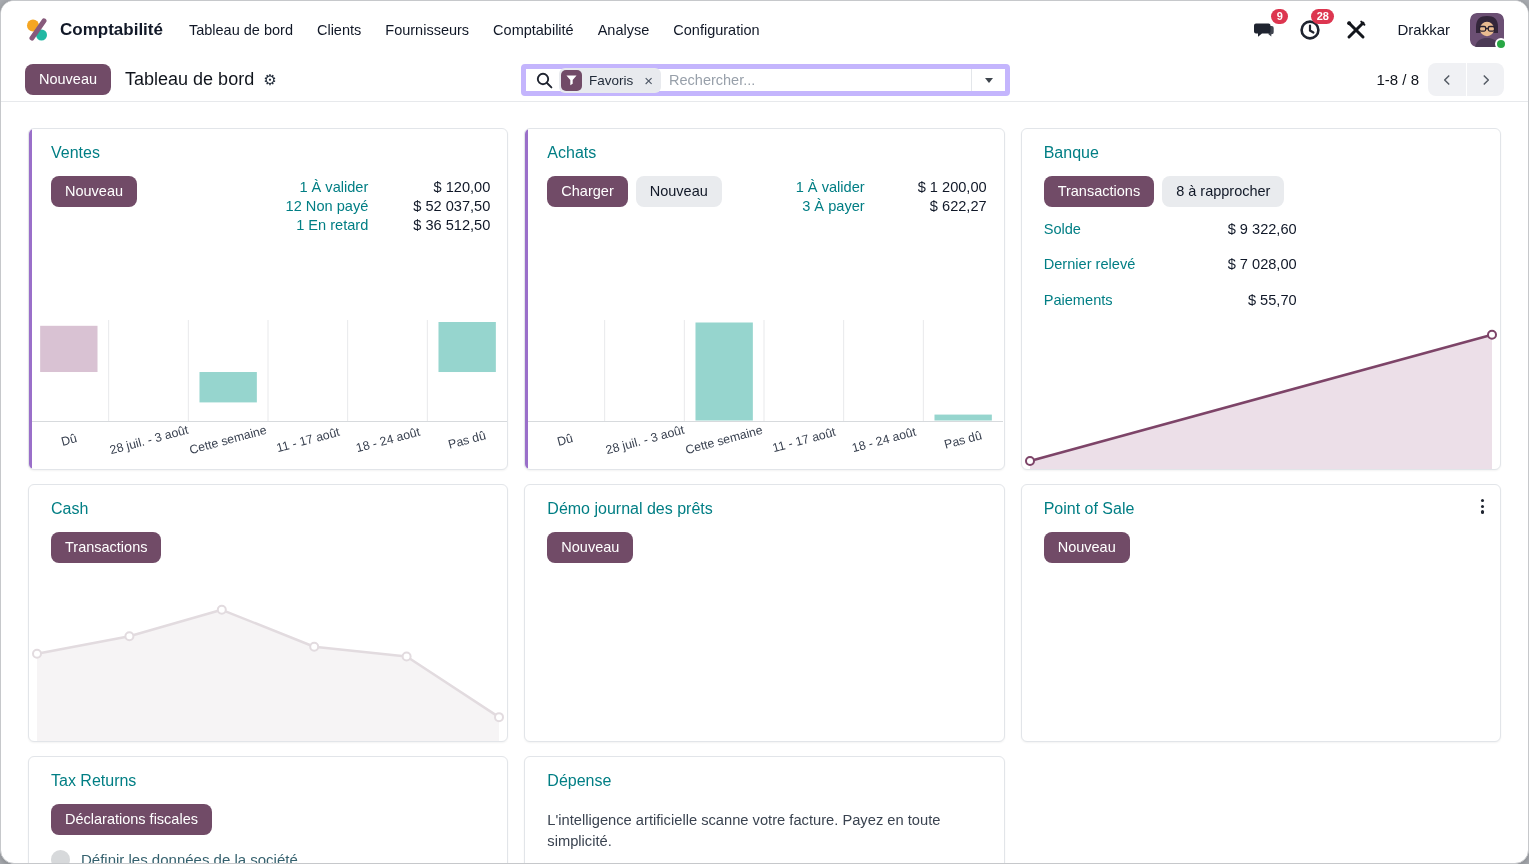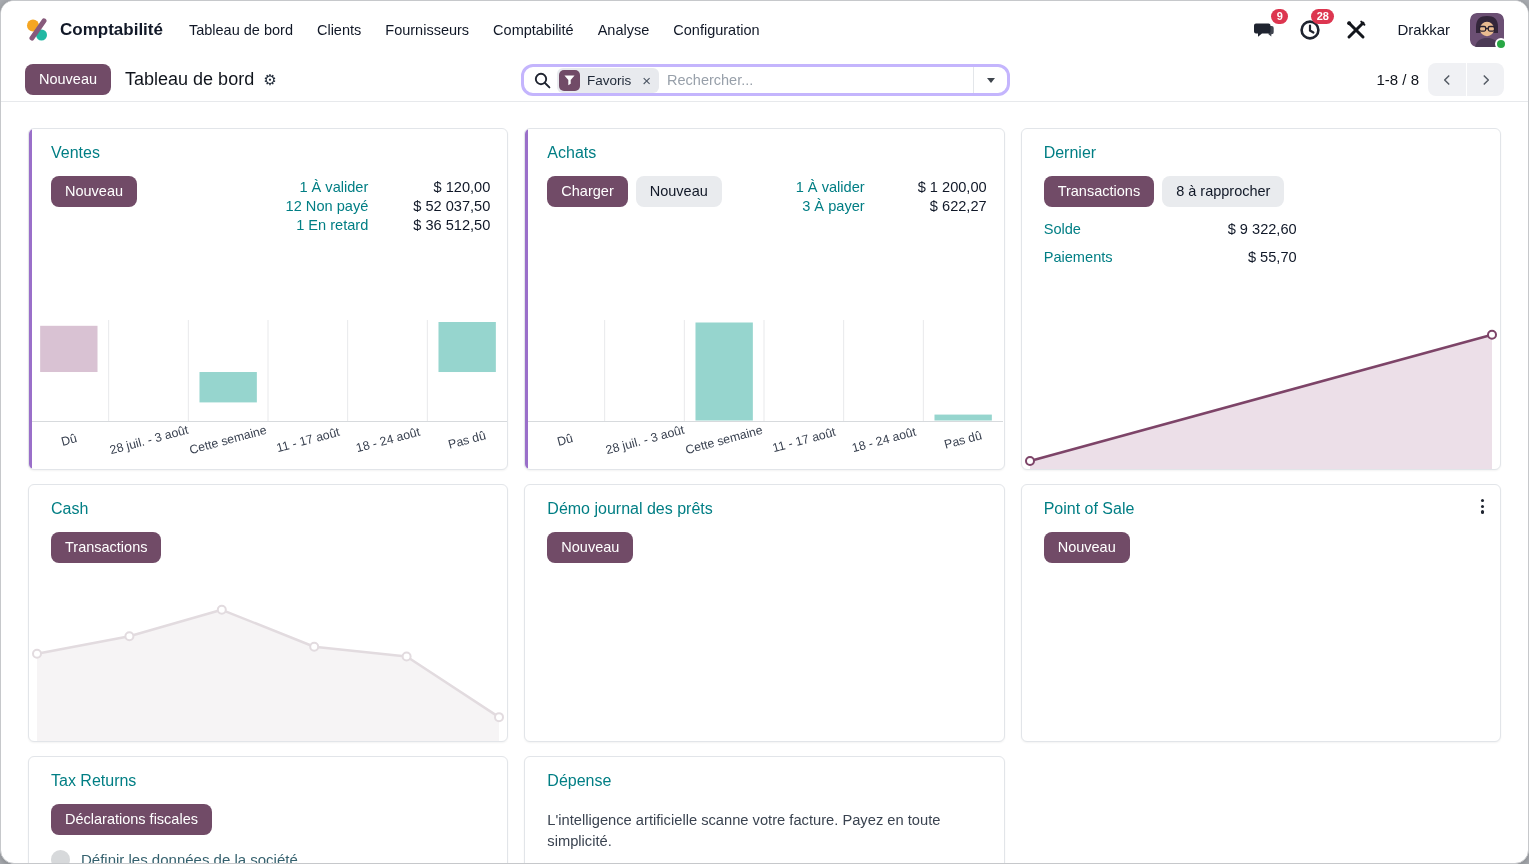--- a/index.html
+++ b/index.html
@@ -24,22 +24,22 @@
     background:#28a745;border:2px solid #fff;}
   
   .controlbar{position:relative;display:flex;align-items:center;height:44px;padding:0 24px;
     border-bottom:1px solid #e7e9ec;background:#fff;}
   .btn{border:none;border-radius:8px;font-family:inherit;font-size:14.5px;font-weight:500;cursor:pointer;
     padding:7px 14px;line-height:1.15;}
   .btn-primary{background:#714b67;color:#fff;}
   .btn-secondary{background:#e9ebee;color:#111827;}
   .view-title{display:flex;align-items:center;gap:9px;margin-left:14px;font-size:18px;color:#10141c;}
   .gear-btn{font-size:15px;color:#1f2937;cursor:pointer;line-height:1;}
-  .searchbox{position:absolute;left:520px;top:6px;width:489px;height:32px;border:3px solid #c4b5fd;
-    border-radius:12px;display:flex;align-items:center;background:#fff;}
+  .searchbox{position:absolute;left:520px;top:6px;width:489px;height:32px;border:5px solid #c4b5fd;
+    border-radius:4px;display:flex;align-items:center;background:#fff;}
   .search-mag{padding:0 6px 0 10px;display:grid;place-items:center;}
   .facet{display:flex;align-items:center;gap:7px;background:#e8eaee;border-radius:6px;height:25px;
     padding:2px 4px 2px 2px;}
   .facet-icon{width:21px;height:21px;border-radius:5px;background:#714b67;display:grid;place-items:center;cursor:pointer;}
   .facet-label{font-size:13.5px;color:#1f2937;}
   .facet-x{font-size:15px;color:#4b5563;cursor:pointer;padding:0 4px;line-height:1;}
   .search-input{flex:1;border:none;outline:none;font-family:inherit;font-size:14.5px;color:#333;
     padding:0 8px;min-width:0;background:transparent;}
   .search-input::placeholder{color:#98a0aa;}
   .search-caret{width:34px;height:100%;display:grid;place-items:center;border-left:1px solid #e3e6ea;cursor:pointer;}
@@ -56,21 +56,21 @@
   .card{position:relative;background:#fff;border:1px solid #e2e5e9;border-radius:6px;
     box-shadow:0 1px 2px rgba(0,0,0,.05);overflow:hidden;}
   .card.accent::before{content:"";position:absolute;left:0;top:0;bottom:0;width:3px;background:#9a6fc9;z-index:2;}
   .card-body{padding:15px 22px 0;}
   .card-title{font-size:16px;font-weight:500;color:#017e84;cursor:pointer;display:inline-block;}
   .card-actions{margin-top:14px;display:flex;gap:8px;}
   .kpis{position:absolute;top:50px;right:17px;display:flex;flex-direction:column;gap:3px;}
   .kpi{display:flex;justify-content:flex-end;align-items:flex-start;font-size:14.6px;}
   .kpi-label{color:#017e84;cursor:pointer;text-align:right;}
   .kpi-value{width:122px;text-align:right;color:#101828;}
-  .bank-list{margin-top:12px;width:253px;display:flex;flex-direction:column;gap:7px;}
+  .bank-list{margin-top:12px;width:253px;display:flex;flex-direction:column;gap:14px;}
   .bank-row{display:flex;font-size:14.6px;line-height:21.5px;}
   .bank-row .kpi-label{text-align:left;}
   .bank-row .kpi-value{margin-left:auto;width:auto;}
   .card-chart{position:absolute;left:0;right:0;bottom:0;}
   .chart-plot{width:100%;position:relative;}
   .bar-plot{height:102px;}
   .chart-labels{position:relative;height:47px;overflow:hidden;}
   .chart-labels span{position:absolute;top:11px;font-size:12.3px;color:#394150;white-space:nowrap;
     transform:translateX(-50%) rotate(-15deg);}
   .kebab{position:absolute;top:12px;right:14px;display:flex;flex-direction:column;gap:2.5px;cursor:pointer;padding:2px;}
@@ -271,29 +271,33 @@
             <span style="left: 199.167px;">Cette semaine</span>
             <span style="left: 278.833px;">11 - 17 août</span>
             <span style="left: 358.5px;">18 - 24 août</span>
             <span style="left: 438.167px;">Pas dû</span>
           </div>
       </div>
     </div>
 
     <div class="card">
       <div class="card-body">
-        <span class="card-title">Dernier</span>
+        <span class="card-title">Banque</span>
         <div class="card-actions">
           <button class="btn btn-primary">Transactions</button>
           <button class="btn btn-secondary">8 à rapprocher</button>
         </div>
         <div class="bank-list">
           <div class="bank-row">
               <span class="kpi-label">Solde</span>
               <span class="kpi-value">$ 9 322,60</span>
+            </div>
+          <div class="bank-row">
+              <span class="kpi-label">Dernier relevé</span>
+              <span class="kpi-value">$ 7 028,00</span>
             </div>
           <div class="bank-row">
               <span class="kpi-label">Paiements</span>
               <span class="kpi-value">$ 55,70</span>
             </div>
         </div>
       </div>
       <div class="card-chart">
         <div class="chart-plot" style="height:144px;"><svg width="478" height="144">
               <polygon points="8,136 470,9.756458333333335 470,144 8,144" fill="#ecdfe8"></polygon>

